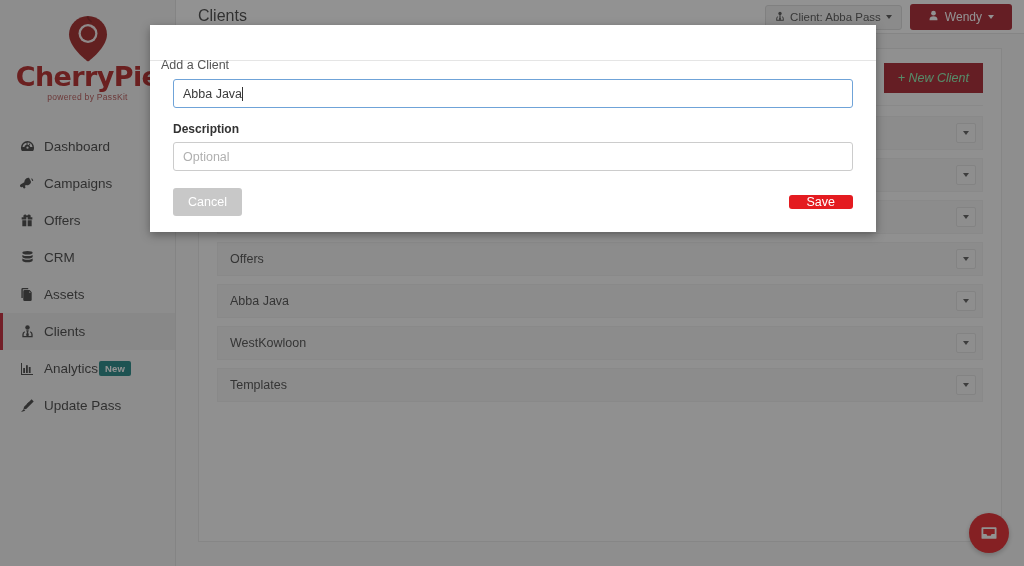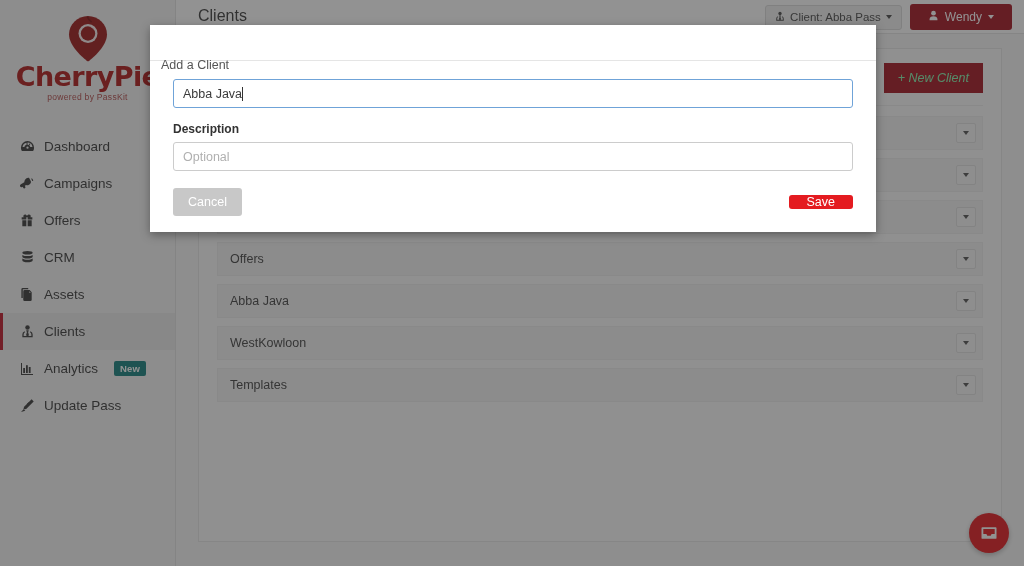--- a/index.html
+++ b/index.html
@@ -52,21 +52,21 @@
     background: #eaeaea;
   }
   .nav-item.active::before {
     content: ""; position: absolute; left: 0; top: 0;
     width: 3px; height: 100%; background: #c0192b;
   }
   .badge-new {
     background: #17807e; color: #fff;
     font-size: 9.5px; font-weight: bold;
     padding: 2px 6px; border-radius: 2px;
-    margin-left: 16px; letter-spacing: 0.2px;
+    margin-left: 1px; letter-spacing: 0.2px;
   }
 
   
   .topbar {
     position: absolute; left: 176px; top: 0;
     width: 848px; height: 34px;
     background: #ffffff;
     border-bottom: 1px solid #e4e4e4;
   }
   .page-title {

